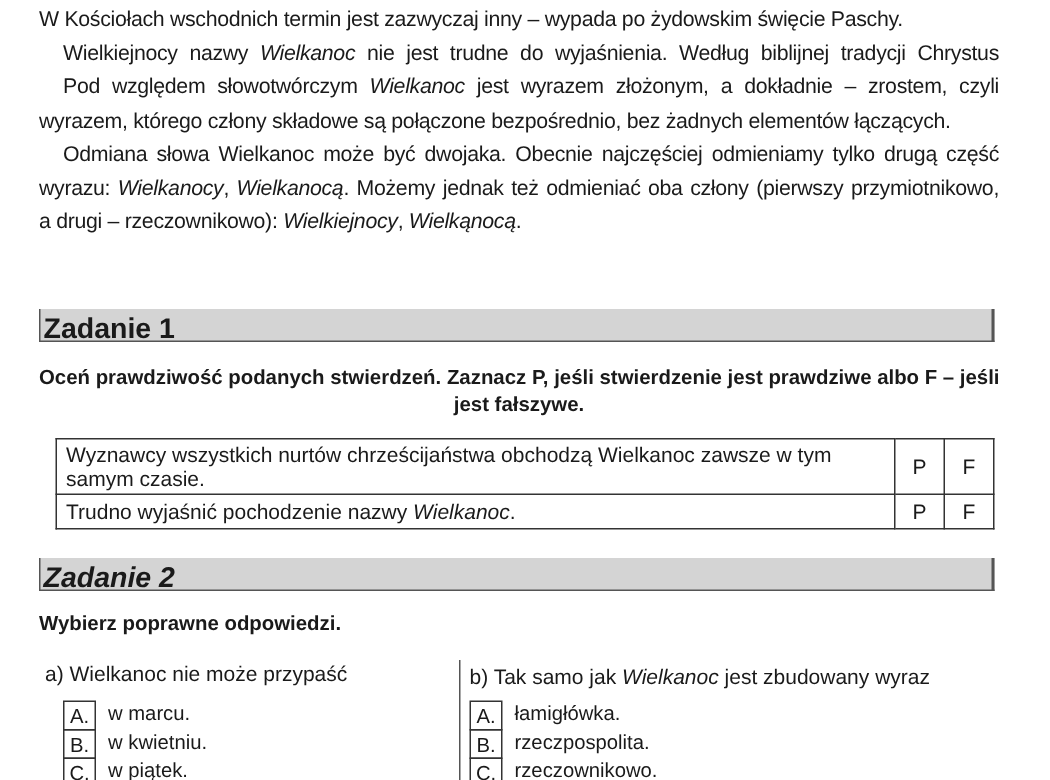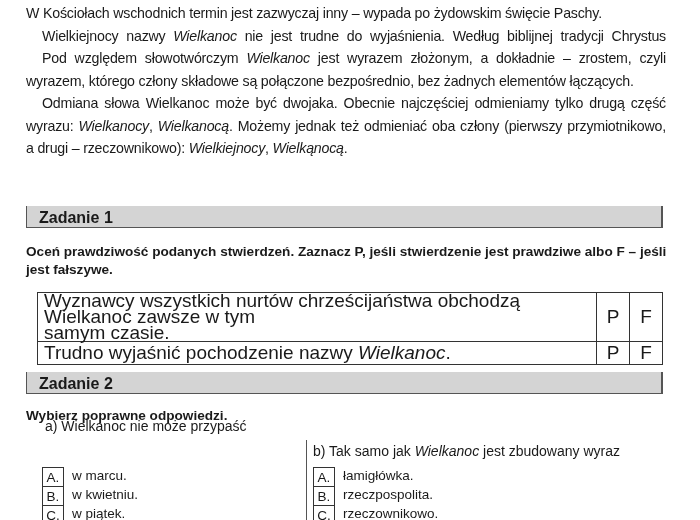--- a/index.html
+++ b/index.html
@@ -7,24 +7,24 @@
          font-family:"Liberation Sans", sans-serif; color:#1a1a1a; }
   .para { position:absolute; left:26px; width:640px; font-size:14.2px; line-height:22.5px;
           letter-spacing:-0.2px; text-align:justify; }
   .para .ln { display:block; white-space:nowrap; }
   .para .ln.just { text-align:justify; text-align-last:justify; white-space:normal; }
   .indent { text-indent:16px; }
   i { font-style:italic; }
   .bar { position:absolute; left:26px; width:637px; height:22px; background:#d4d4d4;
          border-left:1.5px solid #555; border-right:2px solid #555; border-bottom:1.5px solid #555;
          box-sizing:border-box; }
-  .bar span { position:absolute; left:12px; top:3px; font-weight:bold; font-size:16px; }
+  .bar span { position:absolute; left:2px; top:3px; font-weight:bold; font-size:19px; }
   .instr { position:absolute; left:26px; width:640px; font-weight:bold; font-size:13.6px; line-height:18px; }
   table.tf { position:absolute; left:37px; top:292px; border-collapse:collapse; width:626px;
-             font-size:19px;padding-left:40px; }
+             font-size:14px;padding-left:40px; }
   table.tf td { border:1px solid #333; padding:0 6px; line-height:16px; }
   table.tf td.pf { width:20px; text-align:center; }
   .q { position:absolute; font-size:14px; }
   .opt { position:absolute; height:20px; }
   .opt .letter { position:absolute; left:0; top:0; width:22px; height:20px; border:1px solid #333;
                  box-sizing:border-box; text-align:center; font-size:13.5px; line-height:19px; }
   .opt .text { position:absolute; left:30px; top:1px; font-size:13.5px; white-space:nowrap; }
   .divider { position:absolute; left:306px; top:440px; width:1px; height:80px; background:#555; }
 </style>
 </head>
@@ -36,21 +36,21 @@
   <span class="ln just indent"><span>Pod względem słowotwórczym </span><i>Wielkanoc</i><span> jest wyrazem złożonym, a dokładnie – zrostem, czyli</span></span>
   <span class="ln">wyrazem, którego człony składowe są połączone bezpośrednio, bez żadnych elementów łączących.</span>
   <span class="ln just indent">Odmiana słowa Wielkanoc może być dwojaka. Obecnie najczęściej odmieniamy tylko drugą część</span>
   <span class="ln just"><span>wyrazu: </span><i>Wielkanocy</i><span>, </span><i>Wielkanocą</i><span>. Możemy jednak też odmieniać oba człony (pierwszy przymiotnikowo,</span></span>
   <span class="ln"><span>a drugi – rzeczownikowo): </span><i>Wielkiejnocy</i><span>, </span><i>Wielkąnocą</i><span>.</span></span>
 </div>
 
 <div class="bar" style="top:206px;">
   <span>Zadanie 1</span>
 </div>
-<div class="instr" style="top:243px;">
+<div class="instr" style="top:243px;text-align:center;">
   <div style="white-space:nowrap;">Oceń prawdziwość podanych stwierdzeń. Zaznacz P, jeśli stwierdzenie jest prawdziwe albo F – jeśli</div>
   <div>jest fałszywe.</div>
 </div>
 
 <table class="tf">
   <tbody>
       <tr style="height:37px;">
     <td>
       <div>Wyznawcy wszystkich nurtów chrześcijaństwa obchodzą Wielkanoc zawsze w tym</div>
       <div>samym czasie.</div>
@@ -59,26 +59,26 @@
     <td class="pf">F</td>
   </tr>
   <tr style="height:23px;">
     <td><span>Trudno wyjaśnić pochodzenie nazwy </span><i>Wielkanoc</i><span>.</span></td>
     <td class="pf">P</td>
     <td class="pf">F</td>
   </tr>
 </tbody>
   </table>
 
-<div class="bar" style="top:372px;">
+<div class="bar" style="top:372px;font-style:italic;">
   <span>Zadanie 2</span>
 </div>
 <div class="instr" style="top:407px;">Wybierz poprawne odpowiedzi.</div>
 
-<div class="q" style="left:30px; top:418px;margin-left:15px;">a) Wielkanoc nie może przypaść</div>
+<div class="q" style="left:30px; top:441px;">a) Wielkanoc nie może przypaść</div>
 <div class="divider"></div>
 <div class="q" style="left:313px; top:443px;"><span>b) Tak samo jak </span><i>Wielkanoc</i><span> jest zbudowany wyraz</span></div>
 
 <div class="opt" style="left:42px; top:467px;">
   <div class="letter">A.</div>
   <div class="text">w marcu.</div>
 </div>
 <div class="opt" style="left:42px; top:486px;">
   <div class="letter">B.</div>
   <div class="text">w kwietniu.</div>

